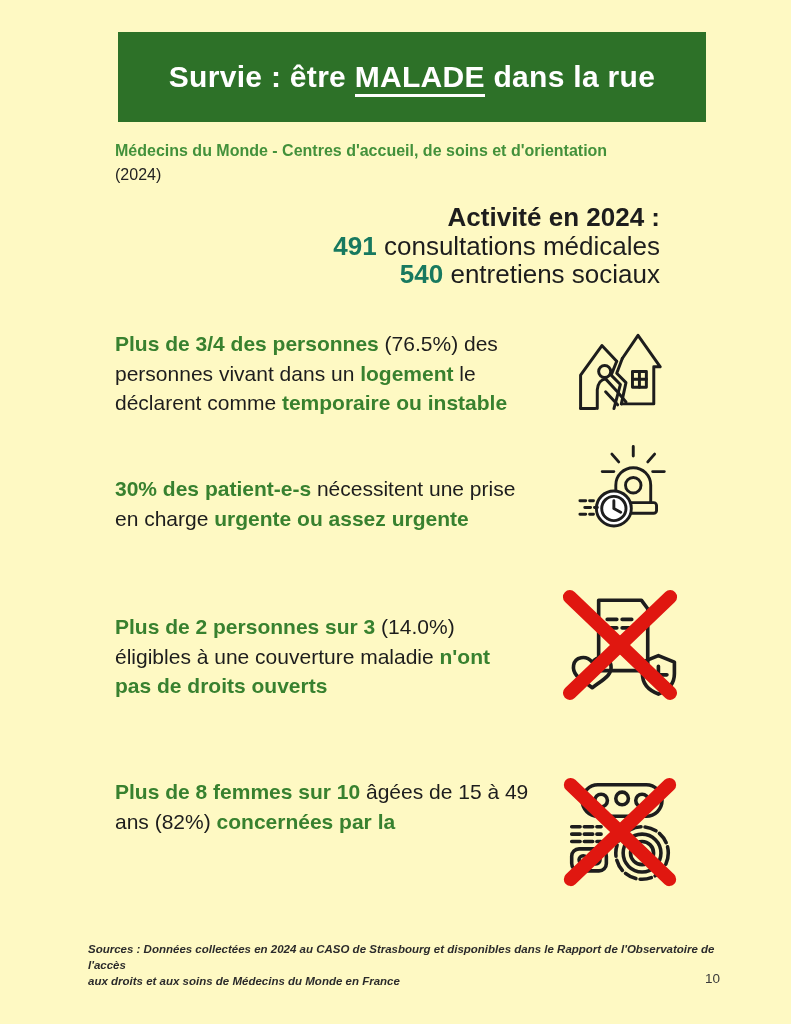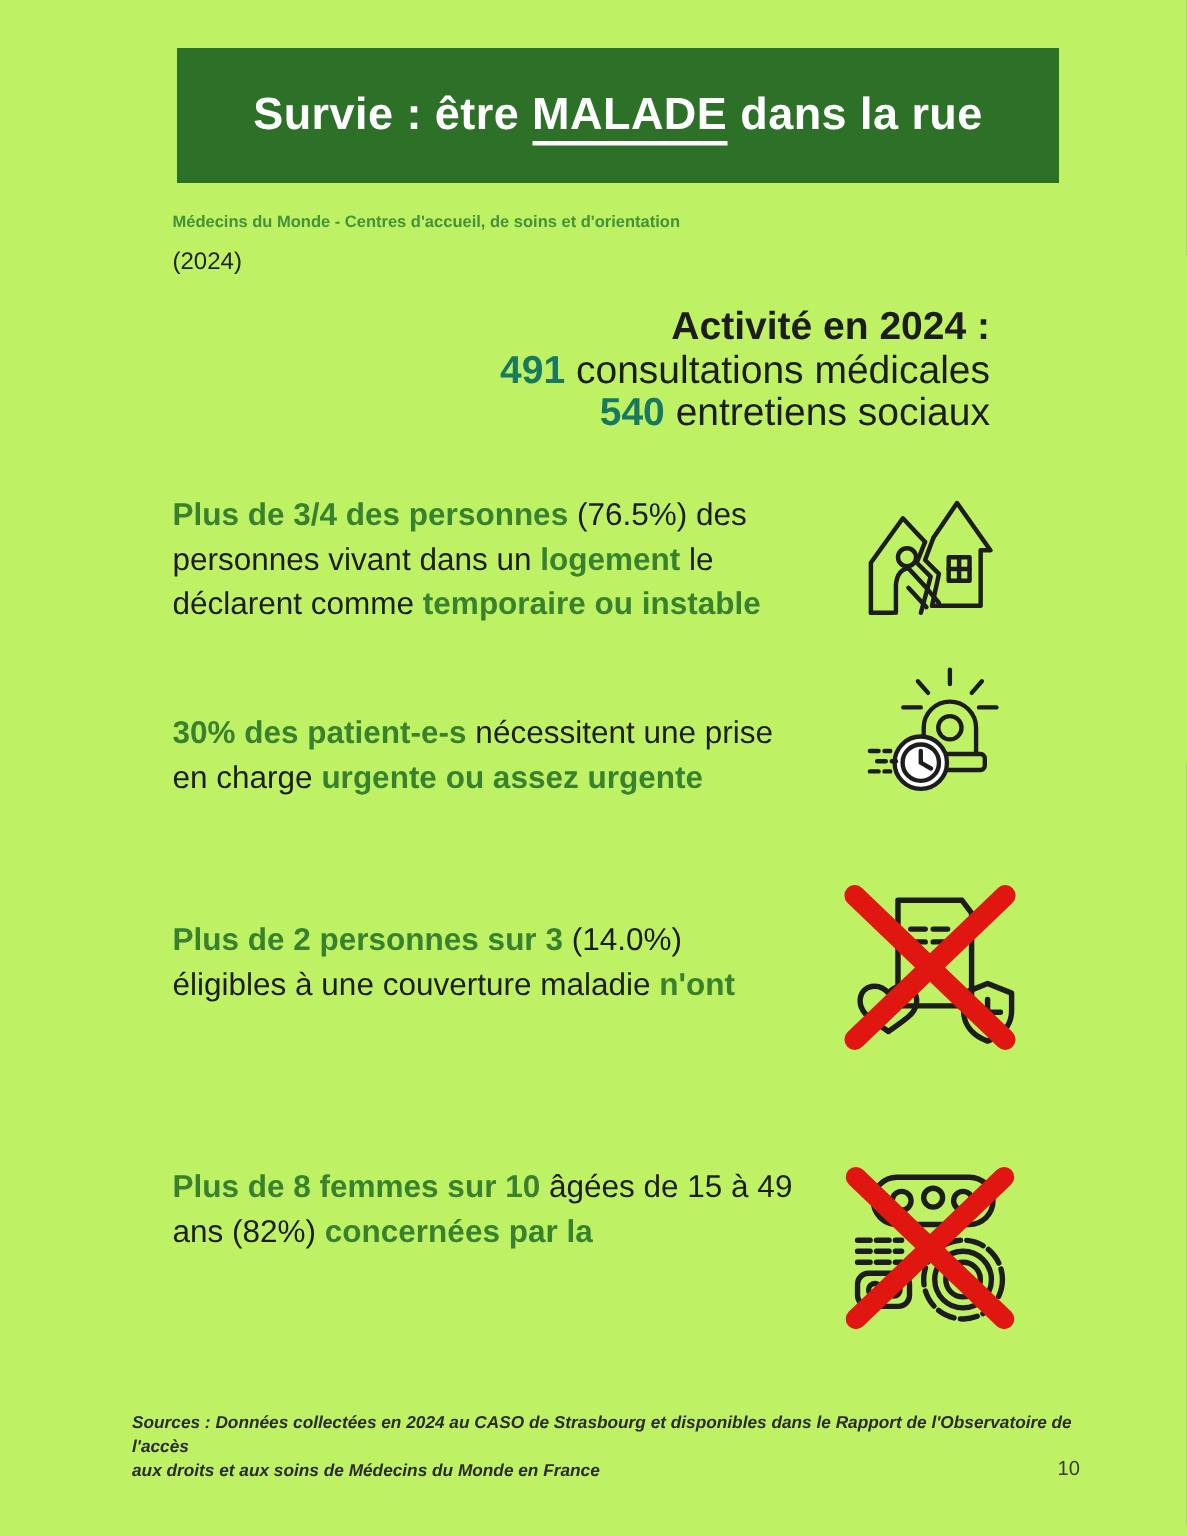--- a/index.html
+++ b/index.html
@@ -7,40 +7,40 @@
     --text_green:#38812f;
     --heading_green:#43913b;
     --number_green:#17795f;
     --cross_red:#e01710;
     --ink:#1d1d1d;
     --muted:#2b2b2b;
   }
   *{box-sizing:border-box;margin:0;padding:0;}
   body{background:#888;font-family:"Liberation Sans",sans-serif;}
   .page{
-    position:relative;width:791px;height:1024px;background:#bef264;
+    position:relative;width:791px;height:1024px;background:#fef9c3;
     margin:0 auto;overflow:hidden;
   }
   
   .banner{
     position:absolute;left:118px;top:32px;width:588px;height:90px;
     background:var(--banner_green);
     display:flex;align-items:center;justify-content:center;
   }
   .banner-title{
     color:#ffffff;font-size:30px;font-weight:700;letter-spacing:.3px;
     white-space:nowrap;
   }
   .banner-title .u{
     border-bottom:3px solid #ffffff;padding-bottom:1px;
   }
   
   .subtitle{
     position:absolute;left:115px;top:142px;
-    color:var(--heading_green);font-size:11px;font-weight:700;white-space:nowrap;
+    color:var(--heading_green);font-size:16px;font-weight:700;white-space:nowrap;
   }
   .year{
     position:absolute;left:115px;top:166px;
     color:#222;font-size:16px;
   }
   
   .activity{
     position:absolute;left:140px;top:203px;width:520px;
     text-align:right;font-size:26px;font-weight:700;line-height:28.5px;
     color:var(--ink);white-space:nowrap;
@@ -118,21 +118,21 @@
       <rect x="34" y="62" width="48" height="11" rx="3"></rect>
 
       <circle cx="38" cy="68" r="18" fill="#ffffff"></circle>
       <circle cx="38" cy="68" r="12.5"></circle>
       <path d="M38 68 V60 M38 68 L45 72"></path>
 
       <path d="M3 60 H17 M8 67 H21 M3 74 H17" stroke-dasharray="6 4"></path>
     </svg>
   </div>
 
-  <div class="stat" style="top:612px"><span class="seg-green">Plus de 2 personnes sur 3</span><span class="seg-dark"> (14.0%)</span><br><span class="seg-dark">éligibles à une couverture maladie </span><span class="seg-green">n'ont</span><br></div>
+  <div class="stat" style="top:612px"><span class="seg-green">Plus de 2 personnes sur 3</span><span class="seg-dark"> (14.0%)</span><br><span class="seg-dark">éligibles à une couverture maladie </span><span class="seg-green">n'ont</span><br><span class="seg-green">pas de droits ouverts</span></div>
   <div class="icon" style="left:556px;top:581px;width:128px;height:128px">
     <svg viewBox="0 0 120 120" fill="none" stroke="currentColor" stroke-width="3.4" stroke-linecap="round" stroke-linejoin="round">
 
       <path d="M40 18 H80 L86 26 V84 H40 Z"></path>
       <path d="M48 36 H76 M48 44 H76 M48 52 H68" stroke-dasharray="9 5"></path>
 
       <path d="M34 100 C23 92 15 88 16.5 79 C17.8 71 28 69 34 76 C40 69 50.2 71 51.5 79 C53 88 45 92 34 100 Z"></path>
 
       <path d="M96 70 L111 76 V87 C111 97 104 103 96 106 C88 103 81 97 81 87 V76 Z"></path>
       <path d="M96 80 V96 M88 88 H104"></path>

